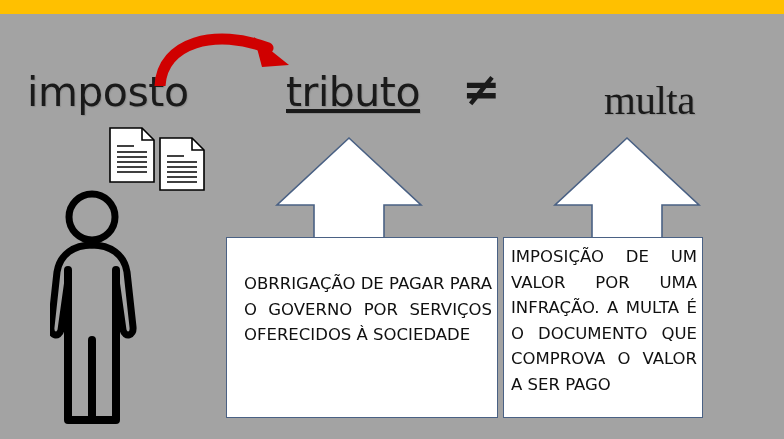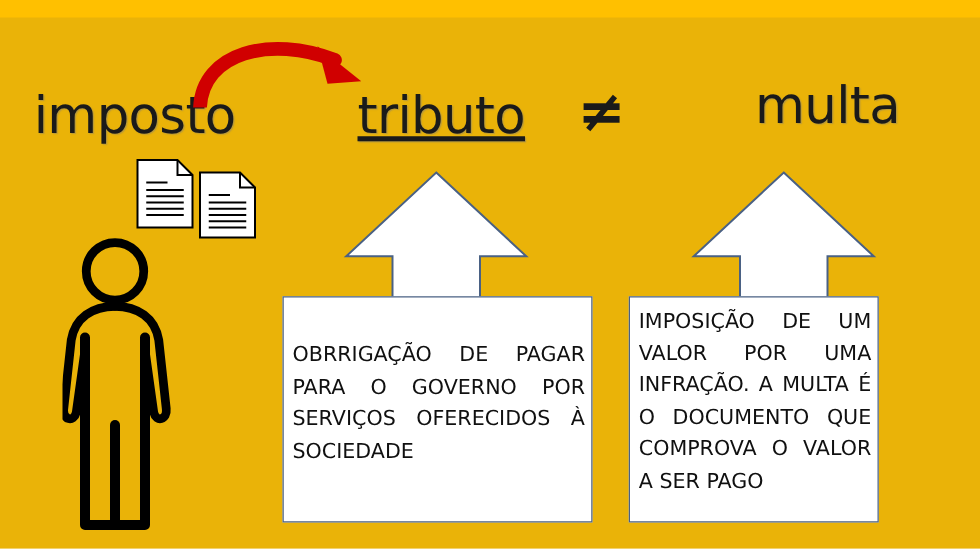--- a/index.html
+++ b/index.html
@@ -4,21 +4,21 @@
 <style>
   html, body {
     margin: 0;
     padding: 0;
     background: #ffffff;
   }
   #slide {
     position: relative;
     width: 784px;
     height: 439px;
-    background: #eab308;
+    background: #a3a3a3;
     overflow: hidden;
     font-family: "DejaVu Sans", sans-serif;
   }
 
   
   #top-band {
     position: absolute;
     left: 0;
     top: 0;
     width: 784px;
@@ -33,21 +33,21 @@
     font-weight: 400;
     color: #1a1a1a;
     letter-spacing: -0.5px;
     white-space: nowrap;
     line-height: 1;
     text-shadow: 1px 1px 1px rgba(120,120,120,0.45);
   }
   #word-imposto { left: 27px;  top: 72px; }
   #word-tributo { left: 286px; top: 72px; }
   #word-neq     { left: 462px; top: 66px; font-size: 46px; font-weight: 600; text-shadow: none;}
-  #word-multa   { left: 604px; top: 64px; }
+  #word-multa   { left: 604px; top: 80px; font-family: Liberation Serif, serif; }
 
   
   #red-arrow {
     position: absolute;
     left: 150px;
     top: 20px;
     width: 170px;
     height: 66px;
   }
 
@@ -89,23 +89,23 @@
     font-size: 16.5px;
     line-height: 25.5px;
     color: #101010;
     text-align: justify;
     text-align-last: left;
     overflow: hidden;
   }
   #desc-box-left {
     left: 226px;
     top: 237px;
-    width: 248px;
+    width: 272px;
     height: 181px;
-    padding: 33px 5px 0 7px;
+    padding: 33px 5px 0 17px;
   }
   #desc-box-right {
     left: 503px;
     top: 237px;
     width: 200px;
     height: 181px;
     padding: 6px 5px 0 7px;
   }
   .desc-box > span { display: block; }
 </style>

